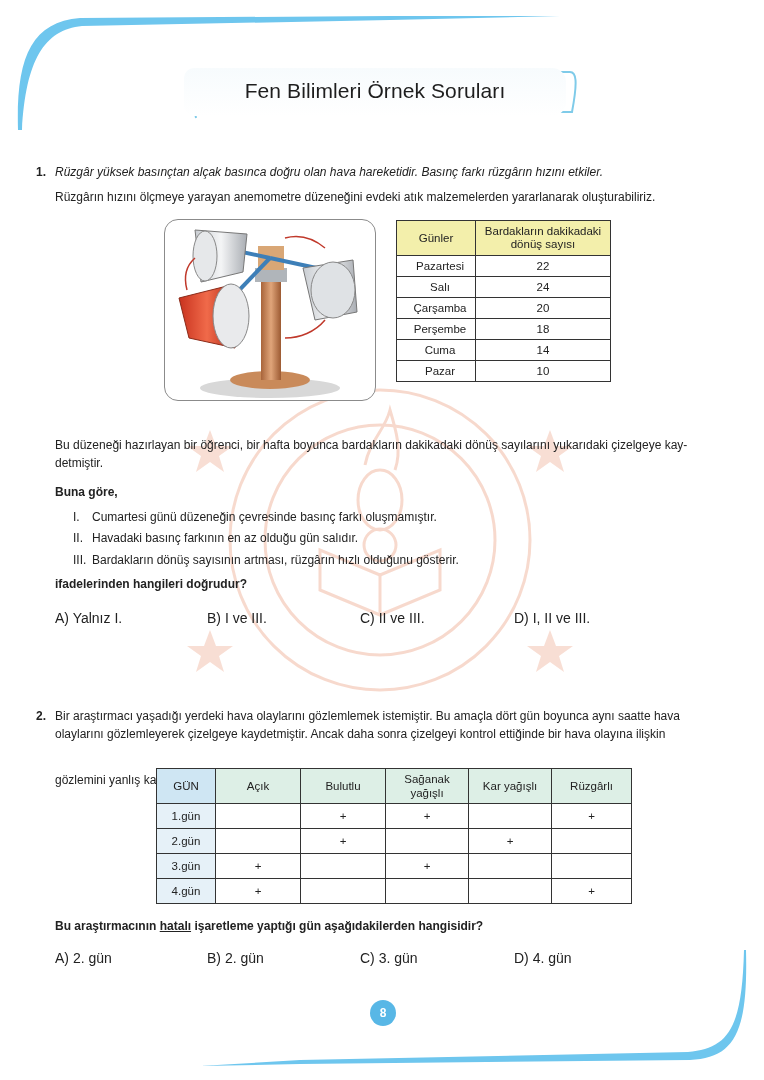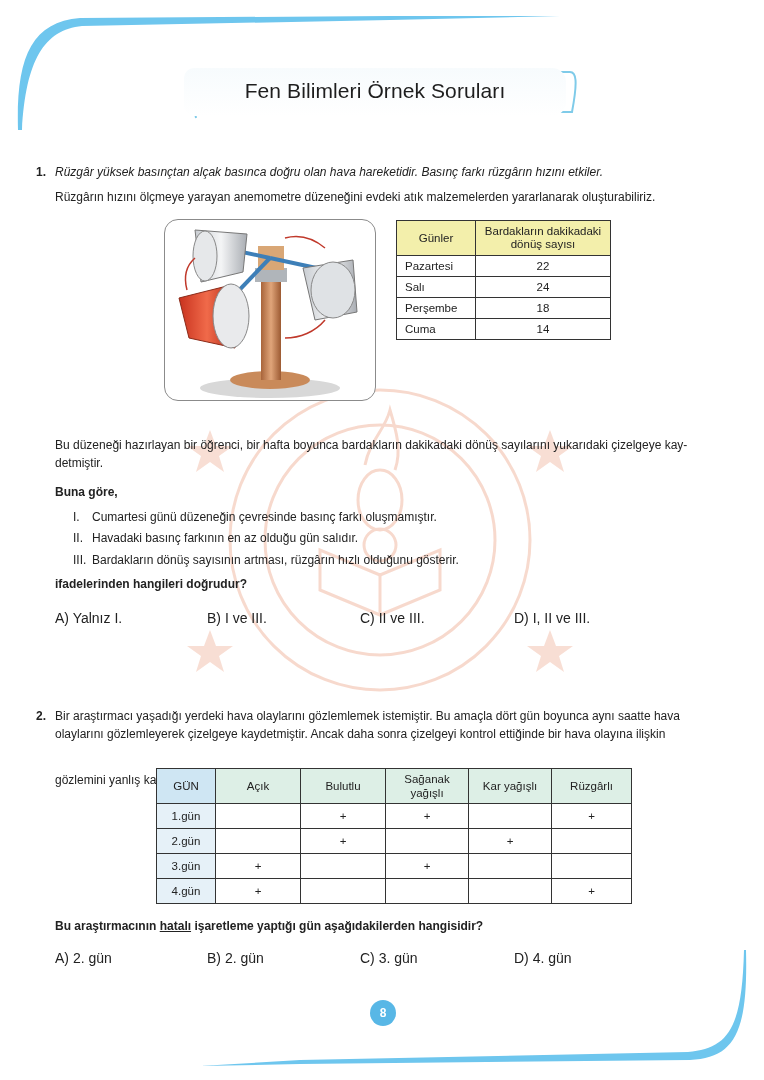--- a/index.html
+++ b/index.html
@@ -32,21 +32,21 @@
       position: absolute; left: 164px; top: 219px; width: 210px; height: 180px;
       border: 1.5px solid #8b8b8b; border-radius: 14px; background: #fff; overflow: hidden;
     }
 
     table { border-collapse: collapse; position: absolute; font-size: 11.5px; }
     td, th { border: 1px solid #333; padding: 0; font-weight: normal; }
 
     .t1 { left: 396px; top: 220px; width: 215px; }
     .t1 th { background: #f3efab; height: 34px; line-height: 13px; text-align: center; }
     .t1 td { height: 20px; }
-    .t1 td.day { padding-left: 8px; text-align: left; }
+    .t1 td.day { padding-left: 8px; text-align: center; }
     .t1 td.val { text-align: center; }
 
     .t2 { left: 141px; top: 768px; width: 476px; margin-left: 15px; }
     .t2 th { background: #ddefe6; height: 34px; line-height: 14px; text-align: center; }
     .t2 th.gun { background: #cfe6f3; }
     .t2 td { height: 24px; text-align: center; }
     .t2 td.rowlabel { background: #e6f1f8; }
 
     .opts { position: absolute; font-size: 14px; }
     .page-num {
@@ -145,26 +145,34 @@
   <tbody>
     <tr>
         <td class="day">Pazartesi</td>
         <td class="val">22</td>
       </tr>
     <tr>
         <td class="day">Salı</td>
         <td class="val">24</td>
       </tr>
     <tr>
+        <td class="day">Çarşamba</td>
+        <td class="val">20</td>
+      </tr>
+    <tr>
         <td class="day">Perşembe</td>
         <td class="val">18</td>
       </tr>
     <tr>
         <td class="day">Cuma</td>
         <td class="val">14</td>
+      </tr>
+    <tr>
+        <td class="day">Pazar</td>
+        <td class="val">10</td>
       </tr>
   </tbody>
 </table>
 
 <div class="line" style="left:55px; top:438px;">Bu düzeneği hazırlayan bir öğrenci, bir hafta boyunca bardakların dakikadaki dönüş sayılarını yukarıdaki çizelgeye kay-</div>
 <div class="line" style="left:55px; top:456px;">detmiştir.</div>
 <div class="line bold" style="left:55px; top:485px;">Buna göre,</div>
 
 <div class="line" style="left:73px; top:510px;">I.</div>
 <div class="line" style="left:92px; top:510px;">Cumartesi günü düzeneğin çevresinde basınç farkı oluşmamıştır.</div>

